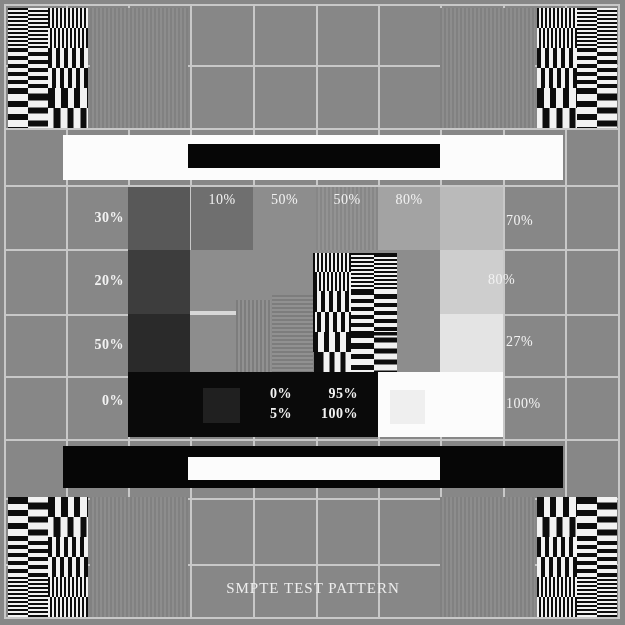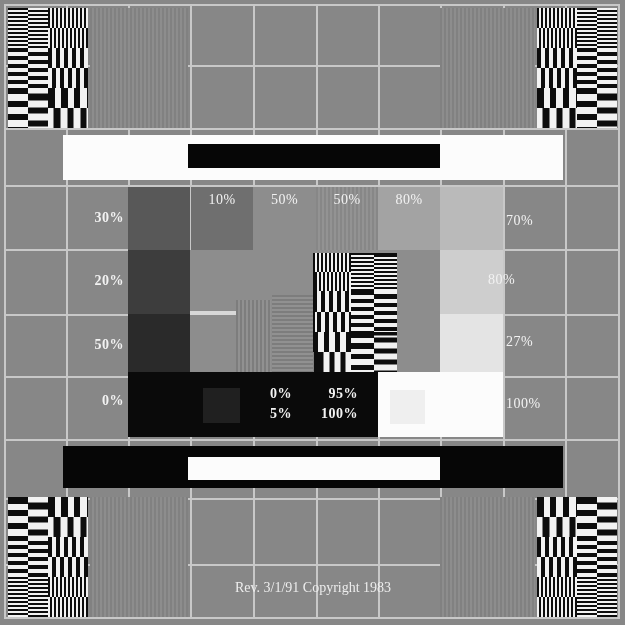--- a/index.html
+++ b/index.html
@@ -172,16 +172,16 @@
   <div class="lbl" style="left:488px;top:272px;">80%</div>
   <div class="lbl" style="left:506px;top:334px;">27%</div>
   <div class="lbl" style="left:506px;top:396px;">100%</div>
 
   <div class="lbl r" style="left:252px;top:386px;width:40px;">0%</div>
   <div class="lbl r" style="left:252px;top:406px;width:40px;">5%</div>
   <div class="lbl r" style="left:308px;top:386px;width:50px;">95%</div>
   <div class="lbl r" style="left:308px;top:406px;width:50px;">100%</div>
 
   <div id="footer">
-    <div class="t2">Rev. 3/1/91 Copyright 1983</div>
+    <div class="t1">SMPTE TEST PATTERN</div>
   </div>
 
 </div>
 
 </body></html>

